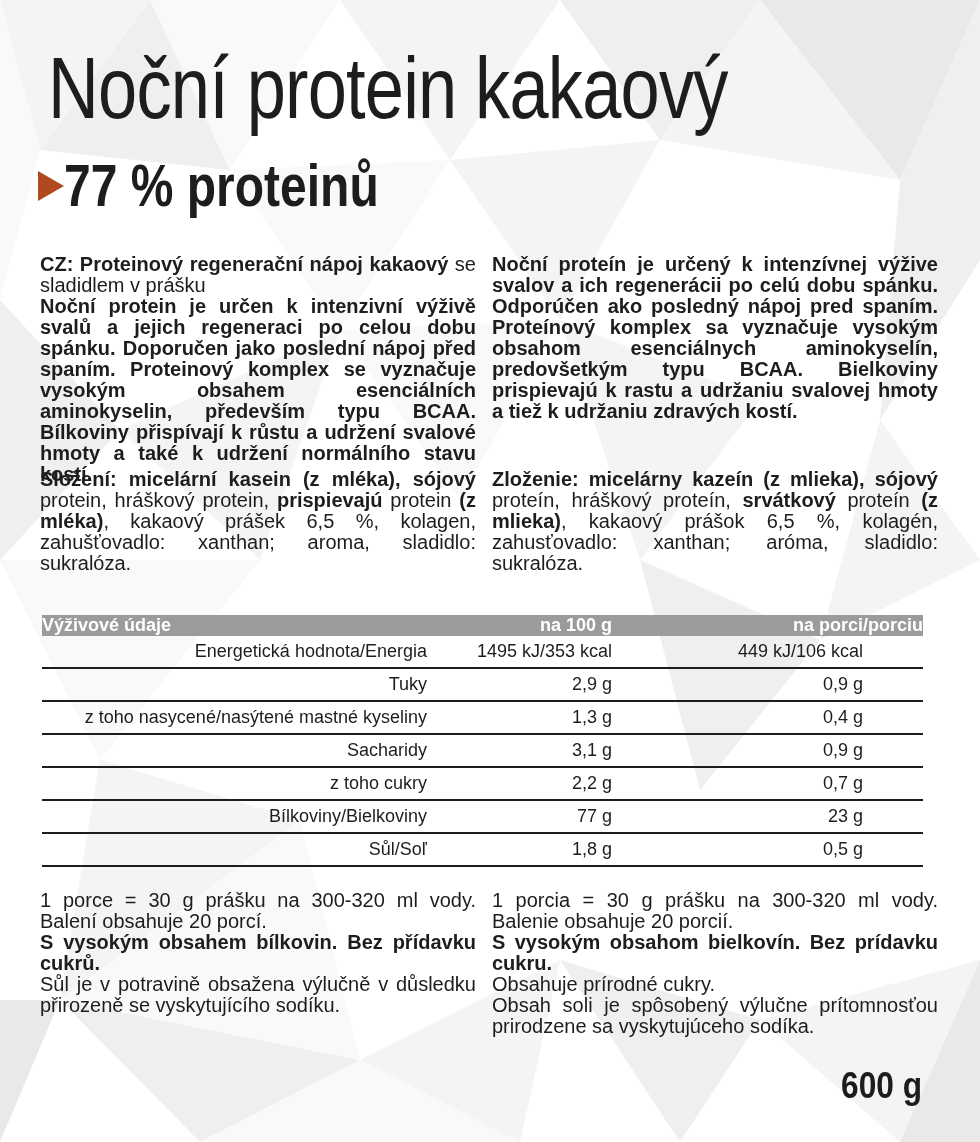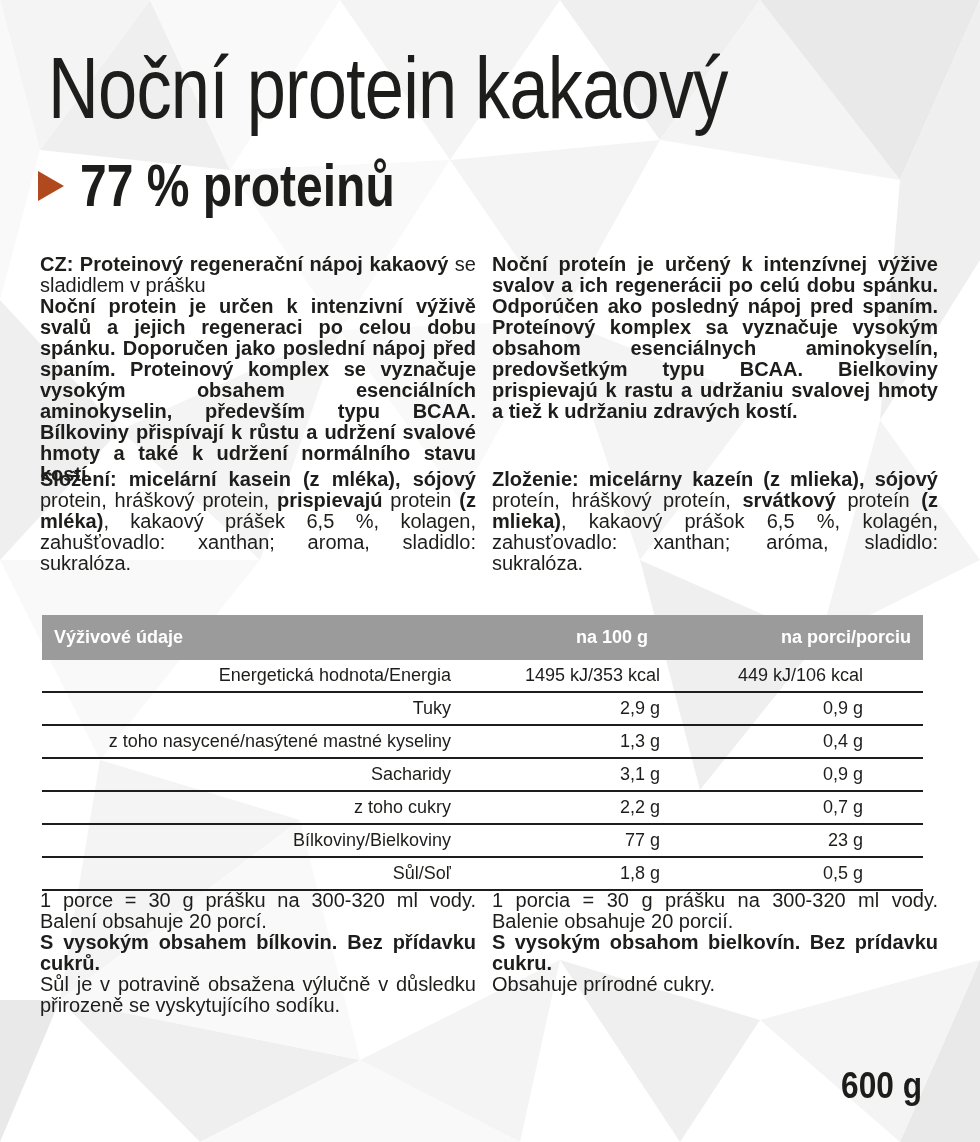--- a/index.html
+++ b/index.html
@@ -18,21 +18,21 @@
   .fg{position:relative;z-index:1;}
 
   
   .title{
     position:absolute;left:48px;top:44px;margin:0;
     font-size:88px;font-weight:400;line-height:1;white-space:nowrap;
     transform:scaleX(0.8);transform-origin:0 0;letter-spacing:-1px;
   }
   .claim{
     position:absolute;left:38px;top:156px;
-    display:flex;align-items:center;gap:16px;
+    display:flex;align-items:center;gap:0;
   }
   .arrow{
     width:0;height:0;flex:0 0 auto;
     border-top:15px solid transparent;border-bottom:15px solid transparent;
     border-left:26px solid var(--accent);
   }
   .claim-text{
     font-size:60px;font-weight:700;line-height:1;white-space:nowrap;
     transform:scaleX(0.8);transform-origin:0 50%;
   }
@@ -47,21 +47,21 @@
   .serving{top:890px;}
   .b{font-weight:700;}
 
   
   table.nutrition{
     position:absolute;left:42px;top:615px;width:881px;
     border-collapse:collapse;font-size:18px;table-layout:fixed;
   }
   table.nutrition th{
     background:var(--table-header-bg);color:#ffffff;font-weight:700;
-    height:16px;padding:12px;
+    height:16px;padding:0;
   }
   th.c1{width:385px;text-align:left;padding-left:16px;}
   th.c2{width:185px;text-align:right;}
   th.c3{text-align:right;padding-right:16px;}
   table.nutrition td{
     height:31px;padding:0;border-bottom:2px solid var(--text);
     white-space:nowrap;overflow:hidden;
   }
   table.nutrition td:nth-child(1){text-align:right;padding-left:16px;}
   table.nutrition td:nth-child(2){text-align:right;}
@@ -163,18 +163,19 @@
     <section class="block col-l serving">
         <p>1 porce = 30 g prášku na 300-320 ml vody. Balení obsahuje 20 porcí.</p>
         <p class="b">S vysokým obsahem bílkovin. Bez přídavku cukrů.</p>
         <p>Sůl je v potravině obsažena výlučně v důsledku přirozeně se vyskytujícího sodíku.</p>
       </section>
 
     <section class="block col-r serving">
         <p>1 porcia = 30 g prášku na 300-320 ml vody. Balenie obsahuje 20 porcií.</p>
         <p class="b">S vysokým obsahom bielkovín. Bez prídavku cukru.</p>
         <p>Obsahuje prírodné cukry.</p>
+        <p>Obsah soli je spôsobený výlučne prítomnosťou prirodzene sa vyskytujúceho sodíka.</p>
       </section>
 
     <div class="weight">600 g</div>
 
   </div>
 </div>
 
 </body></html>

